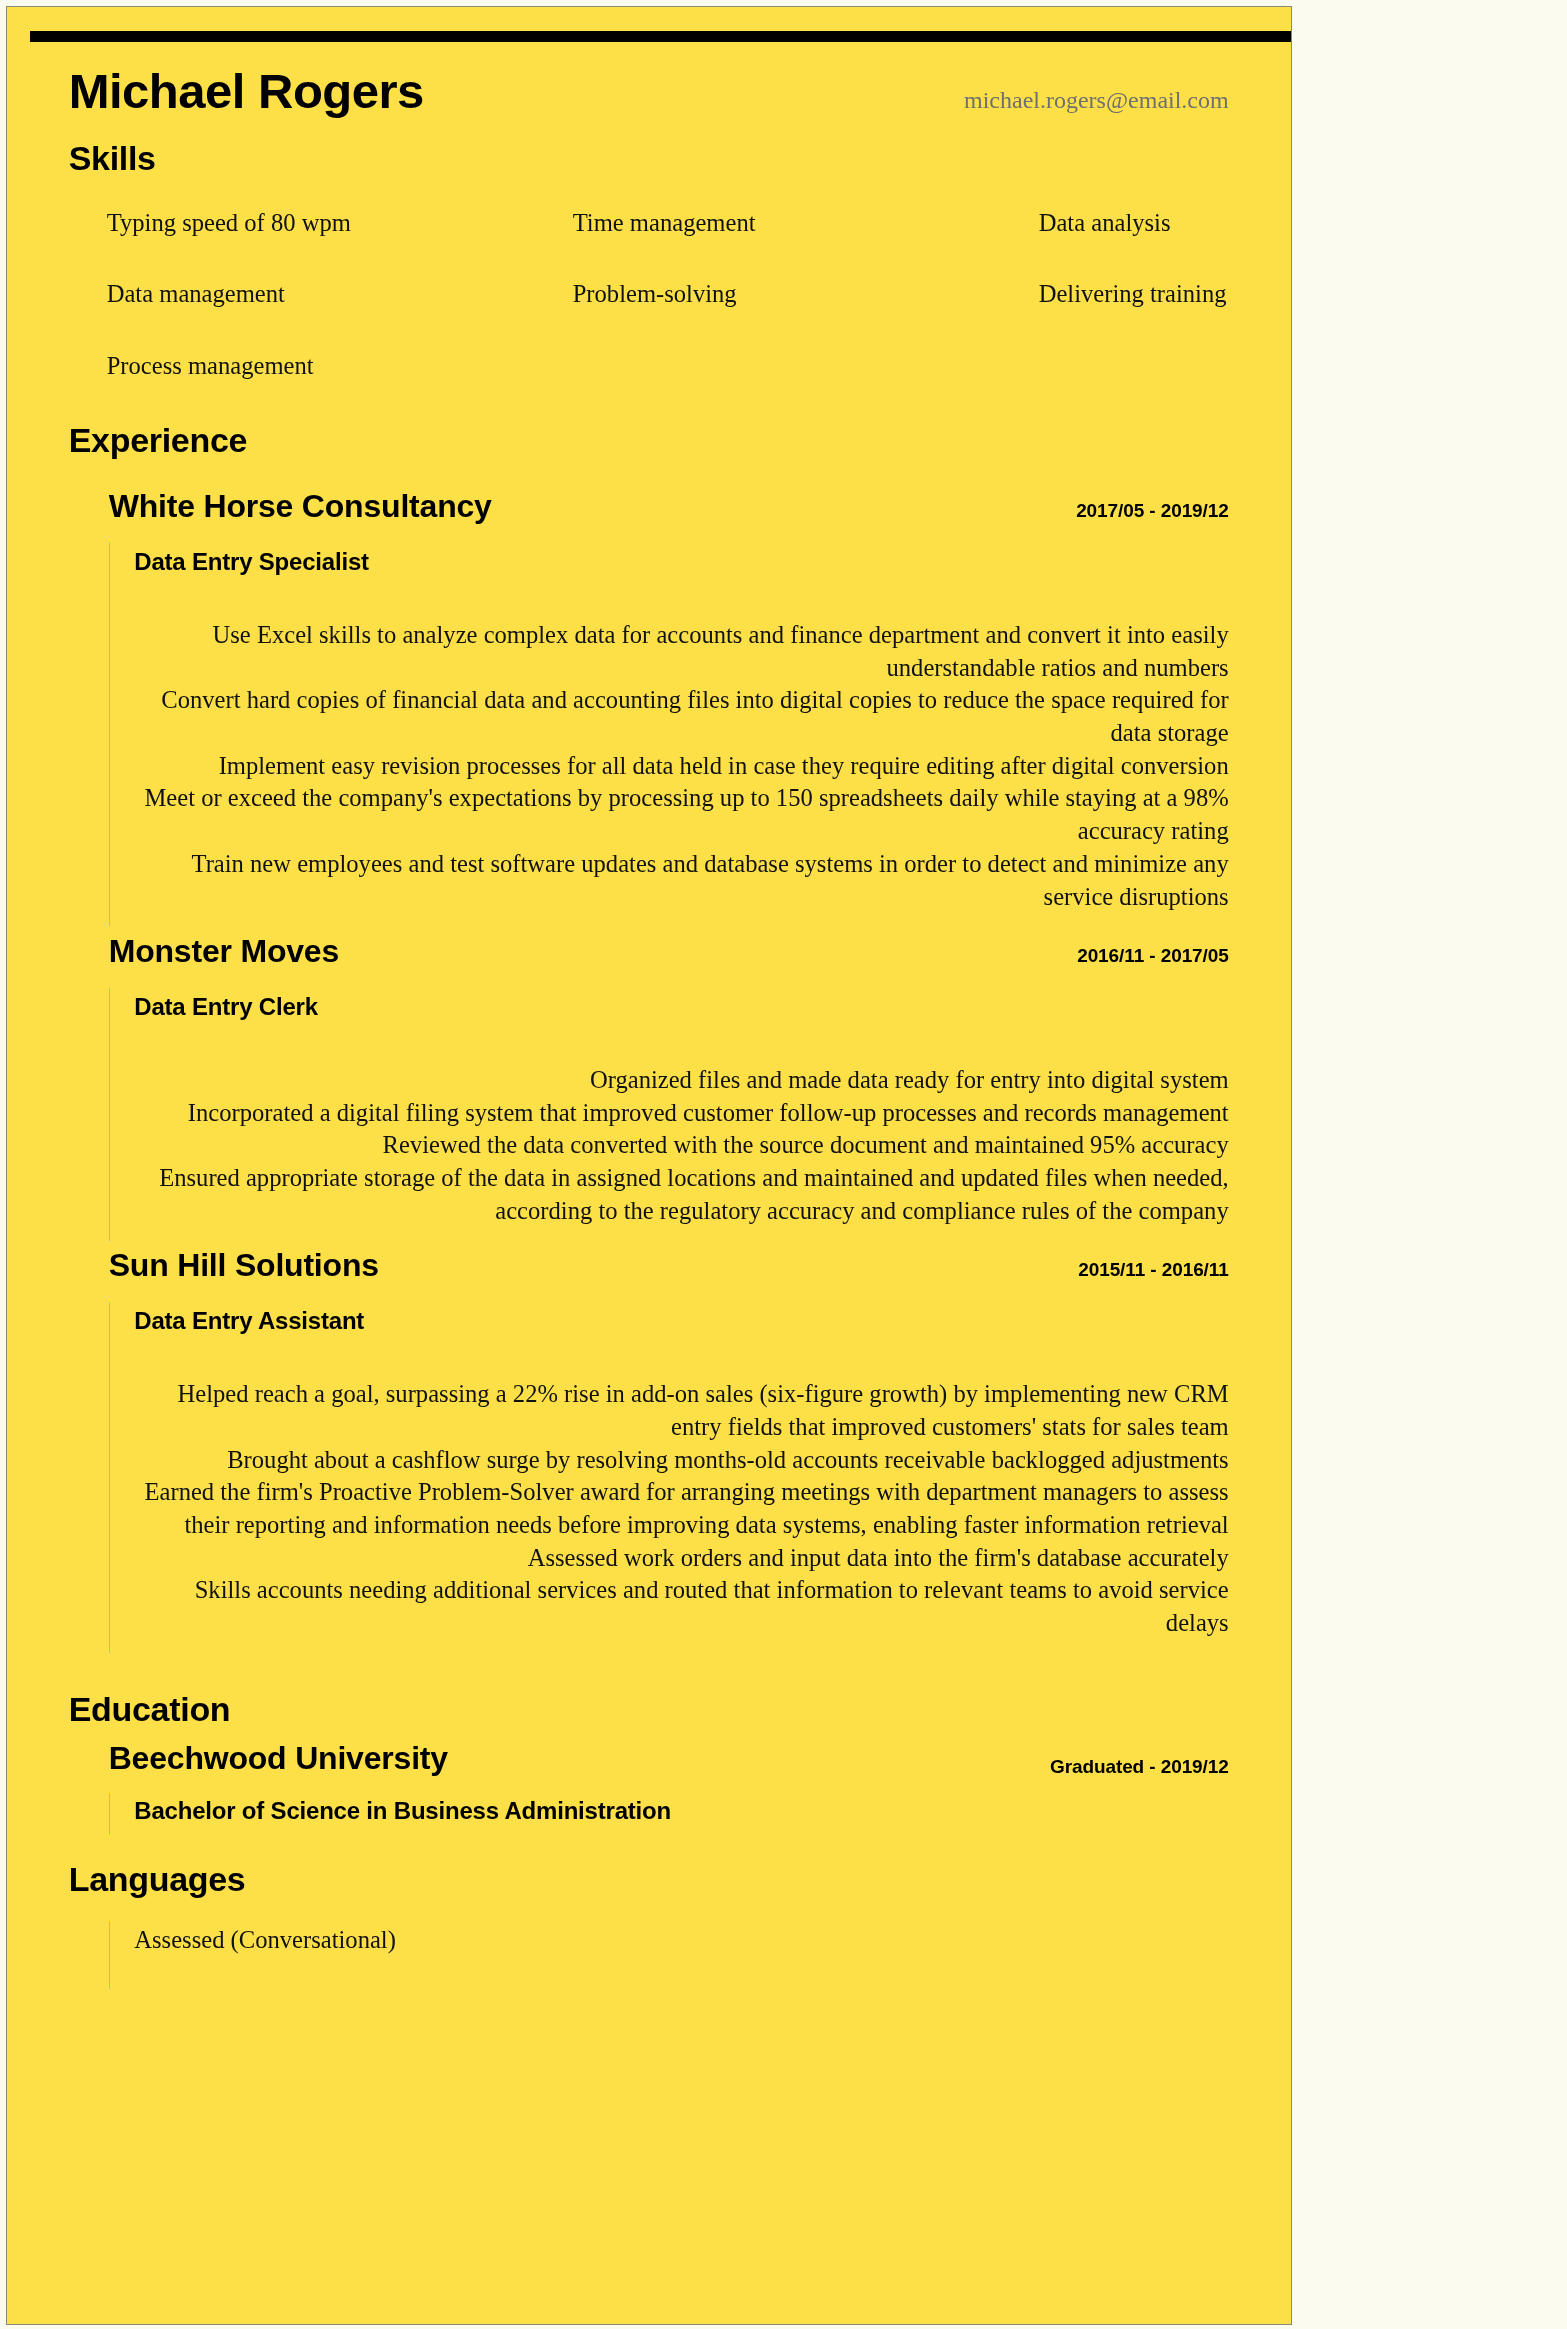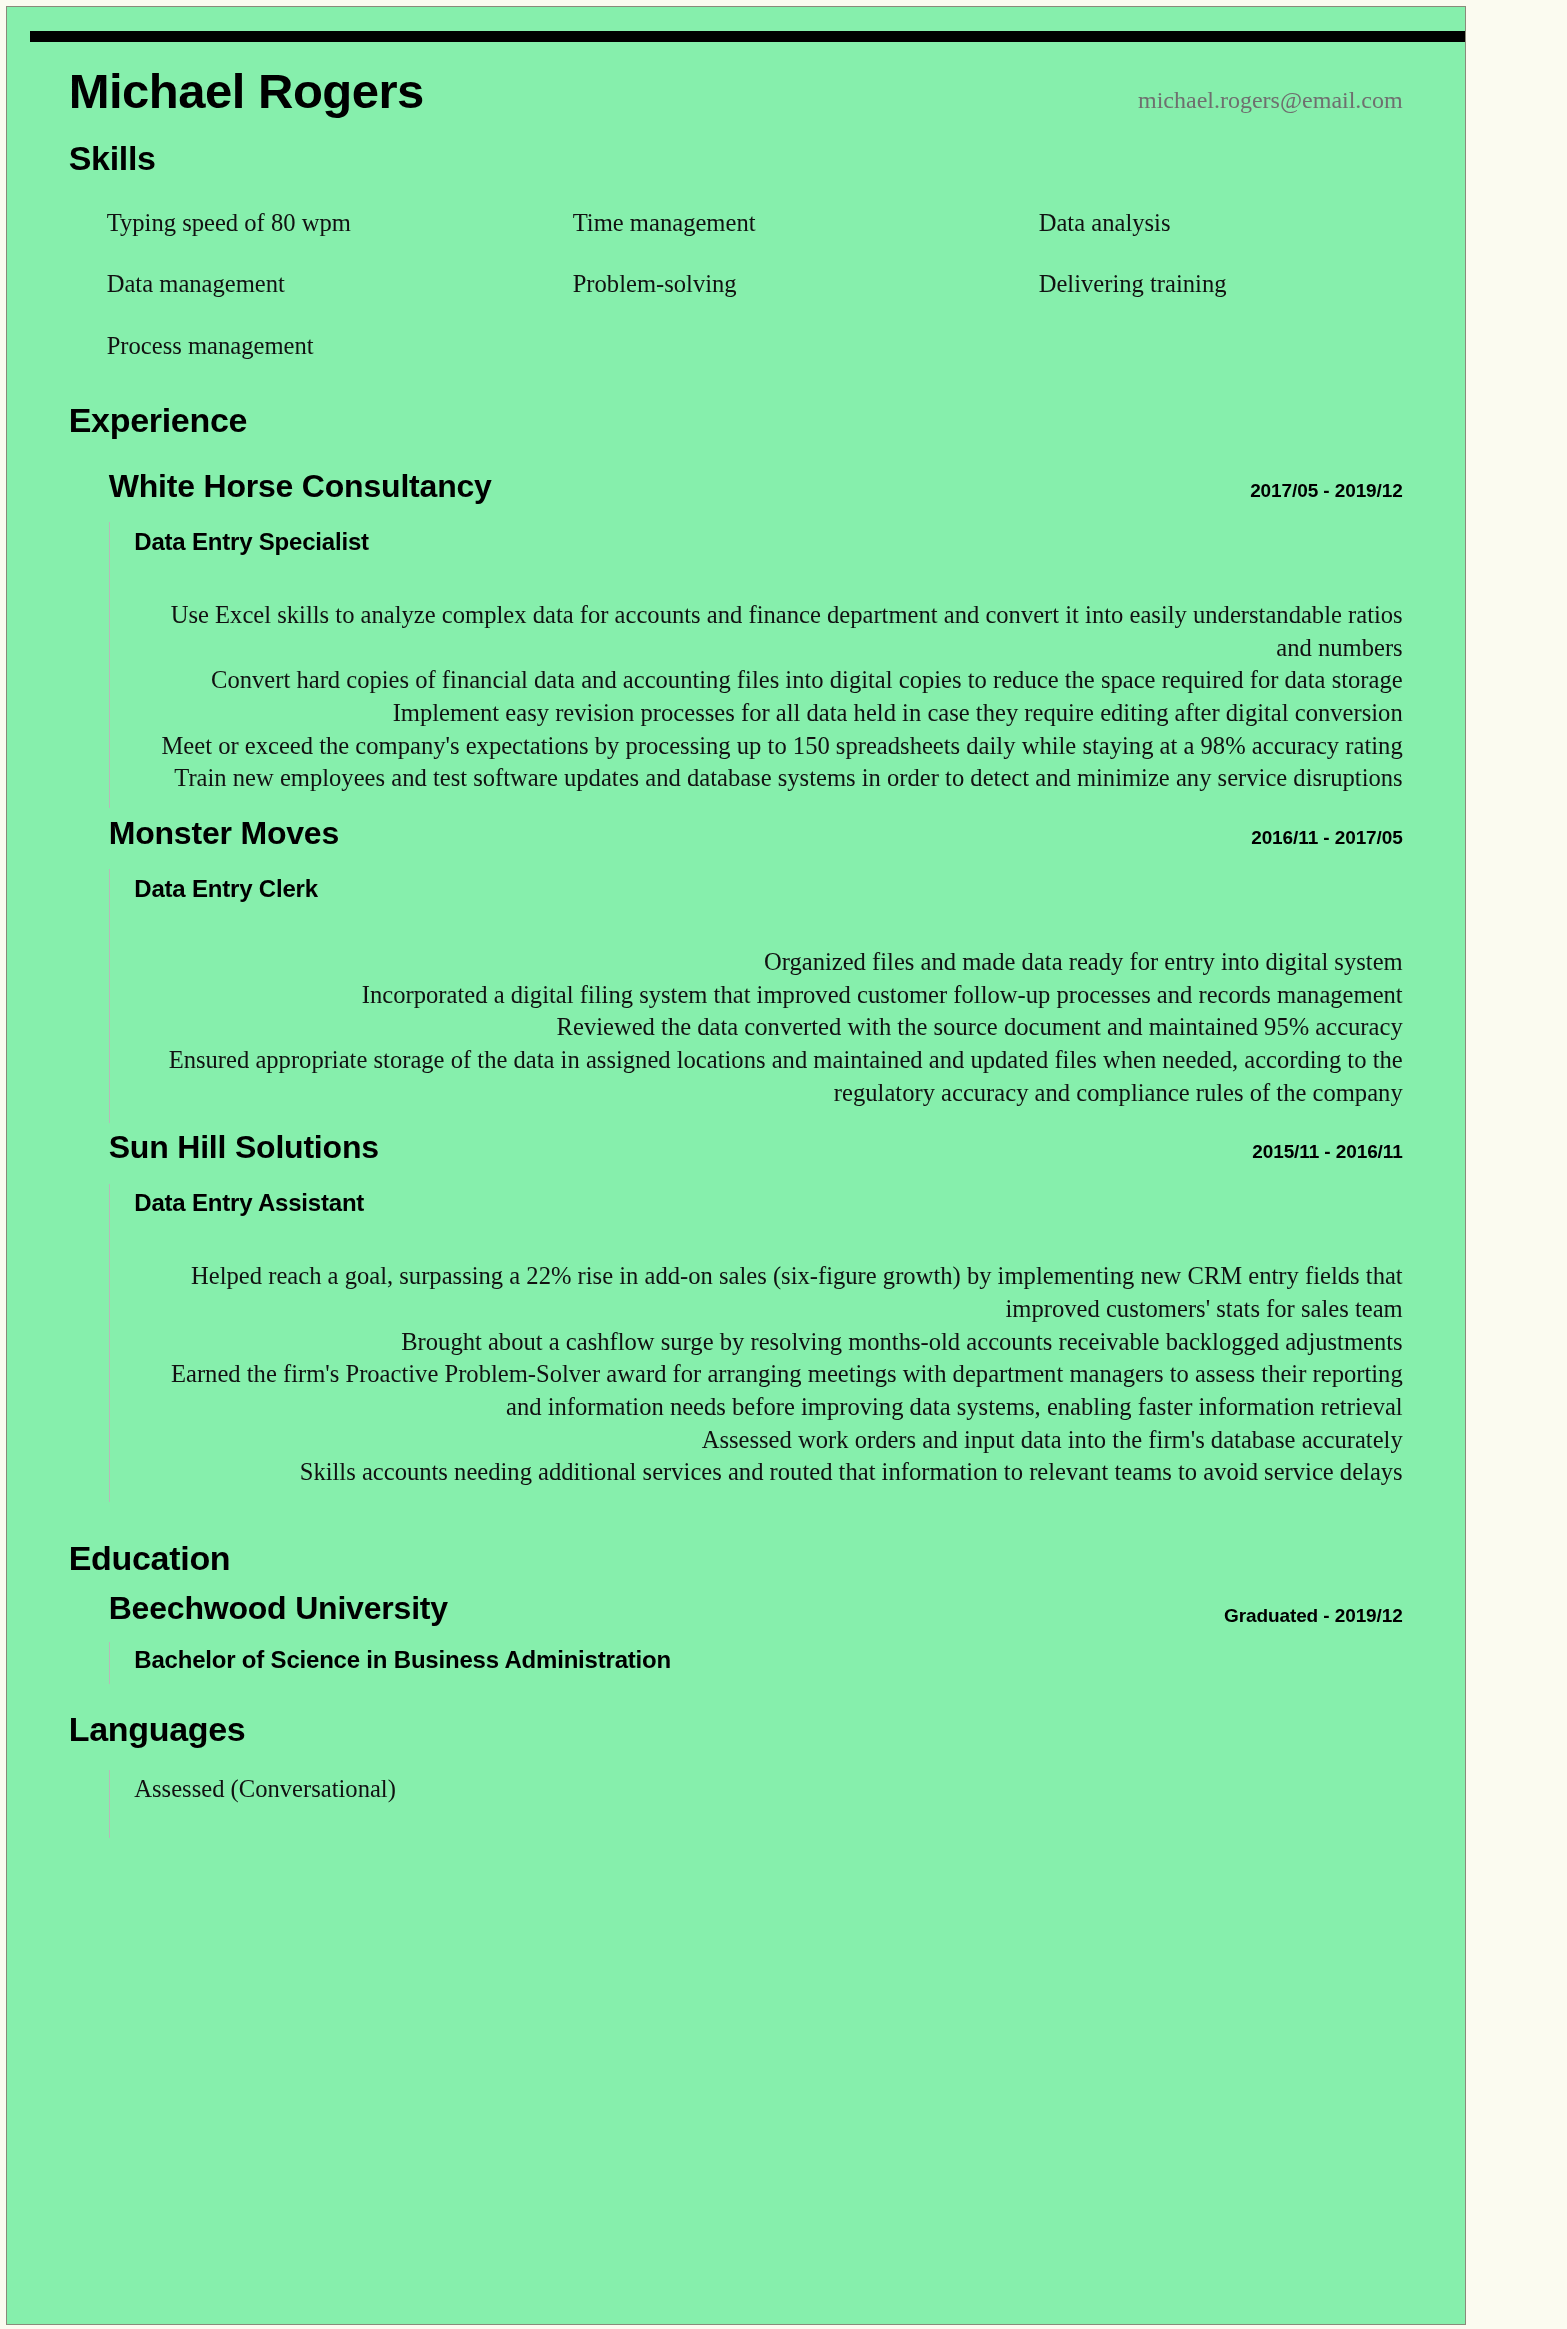--- a/index.html
+++ b/index.html
@@ -11,23 +11,23 @@
     height: 2330px;
     background: #fbfbf0;
     font-family: "Liberation Serif", serif;
     overflow: hidden;
   }
 
   .page-frame {
     position: absolute;
     left: 5.7px;
     top: 5.7px;
-    width: 1460px;
+    width: 1286px;
     height: 2319px;
-    background: #86efac;
+    background: #fde047;
     border: 1.9px solid #8a8a7a;
     box-sizing: border-box;
     overflow: hidden;
   }
 
   .top-rule {
     position: absolute;
     left: 23px;
     top: 24.6px;
     width: 1504px;
@@ -82,21 +82,21 @@
     margin-bottom: 3.8px;
   }
 
   
   .skills-block {
     padding: 21px 0 13.2px 38px;
   }
   .skills-grid {
     display: grid;
     grid-template-columns: 466px 466px 466px;
-    row-gap: 34px;
+    row-gap: 44px;
   }
   .skill-item {
     font-family: "Liberation Serif", serif;
     font-size: 24.6px;
     color: #111111;
     line-height: 1.1;
   }
 
   
   .exp-list {

